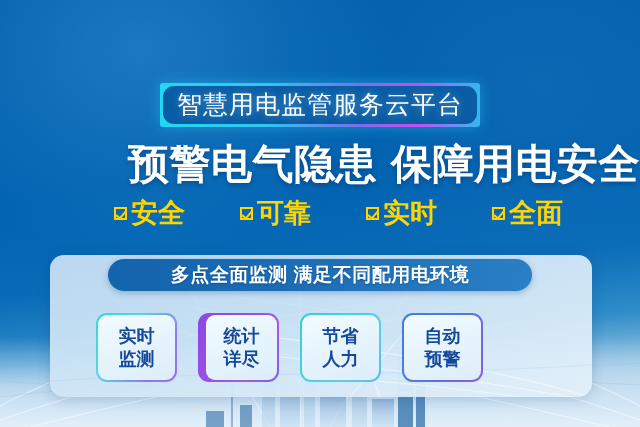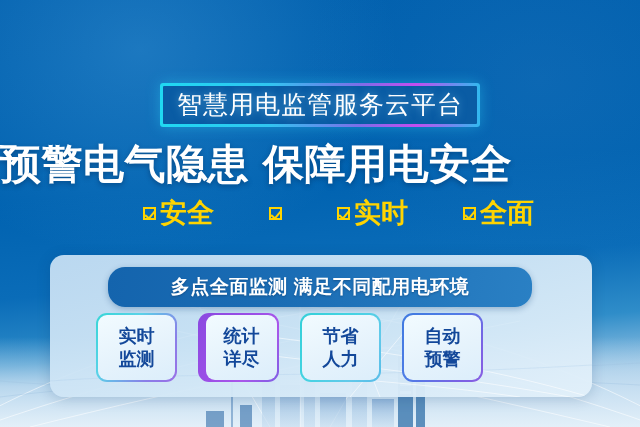--- a/index.html
+++ b/index.html
@@ -52,38 +52,38 @@
     top: 83px;
     transform: translateX(-50%);
     padding: 3px;
     border-radius: 3px;
     background: linear-gradient(90deg, #20d9f2 0%, #31c6f0 34%, #7c6fe8 62%, #c44df0 80%, #31b9ef 100%);
     box-shadow: 0 0 14px rgba(45,200,240,0.45);
   }
   .banner-inner {
     background: #0a5ca4;
     padding: 3px 14px 5px 14px;
-    border-radius: 1px;
+    border-radius: 11px;
   }
   .banner-text {
     color: #ffffff;
     font-size: 25px;
     line-height: 30px;
     letter-spacing: 1px;
     font-weight: 500;
     white-space: nowrap;
     text-shadow: 0 0 8px rgba(150,225,255,0.5);
   }
 
   
   .headline {
     position: absolute;
     left: 0; right: 0;
     top: 139px;
-    text-align: left;
+    text-align: right;
     color: #ffffff;
     font-size: 41px;
     line-height: 50px;
     font-weight: bold;
     letter-spacing: 0.5px;
     white-space: nowrap;
     text-shadow: 0 2px 5px rgba(0,40,85,0.45);
   }
   .headline .gap { display: inline-block; width: 14px; }
 
@@ -147,23 +147,23 @@
     left: 0; top: 0; right: 0; bottom: 0;
     pointer-events: none;
     opacity: 0.8;
   }
   .panel-net svg { width: 100%; height: 100%; display: block; }
 
   
   .pill {
     position: absolute;
     left: 58px;
-    top: 12px;
+    top: 4px;
     width: 424px;
-    height: 40px;
+    height: 32px;
     border-radius: 17px;
     background: linear-gradient(100deg, #1464ad 0%, #1a6cb4 40%, #2a80c4 100%);
     display: flex;
     align-items: center;
     justify-content: center;
     box-shadow: 0 2px 6px rgba(10,60,115,0.3);
   }
   .pill-text {
     color: #ffffff;
     font-size: 19px;
@@ -294,20 +294,21 @@
     <span>预警电气隐患</span><span class="gap"></span><span>保障用电安全</span>
   </div>
 
   <div class="checks">
     <div class="check-item">
       <span class="check-box"></span>
       <span class="check-label">安全</span>
     </div>
     <div class="check-item">
       <span class="check-box"></span>
+      <span class="check-label">可靠</span>
     </div>
     <div class="check-item">
       <span class="check-box"></span>
       <span class="check-label">实时</span>
     </div>
     <div class="check-item">
       <span class="check-box"></span>
       <span class="check-label">全面</span>
     </div>
   </div>

